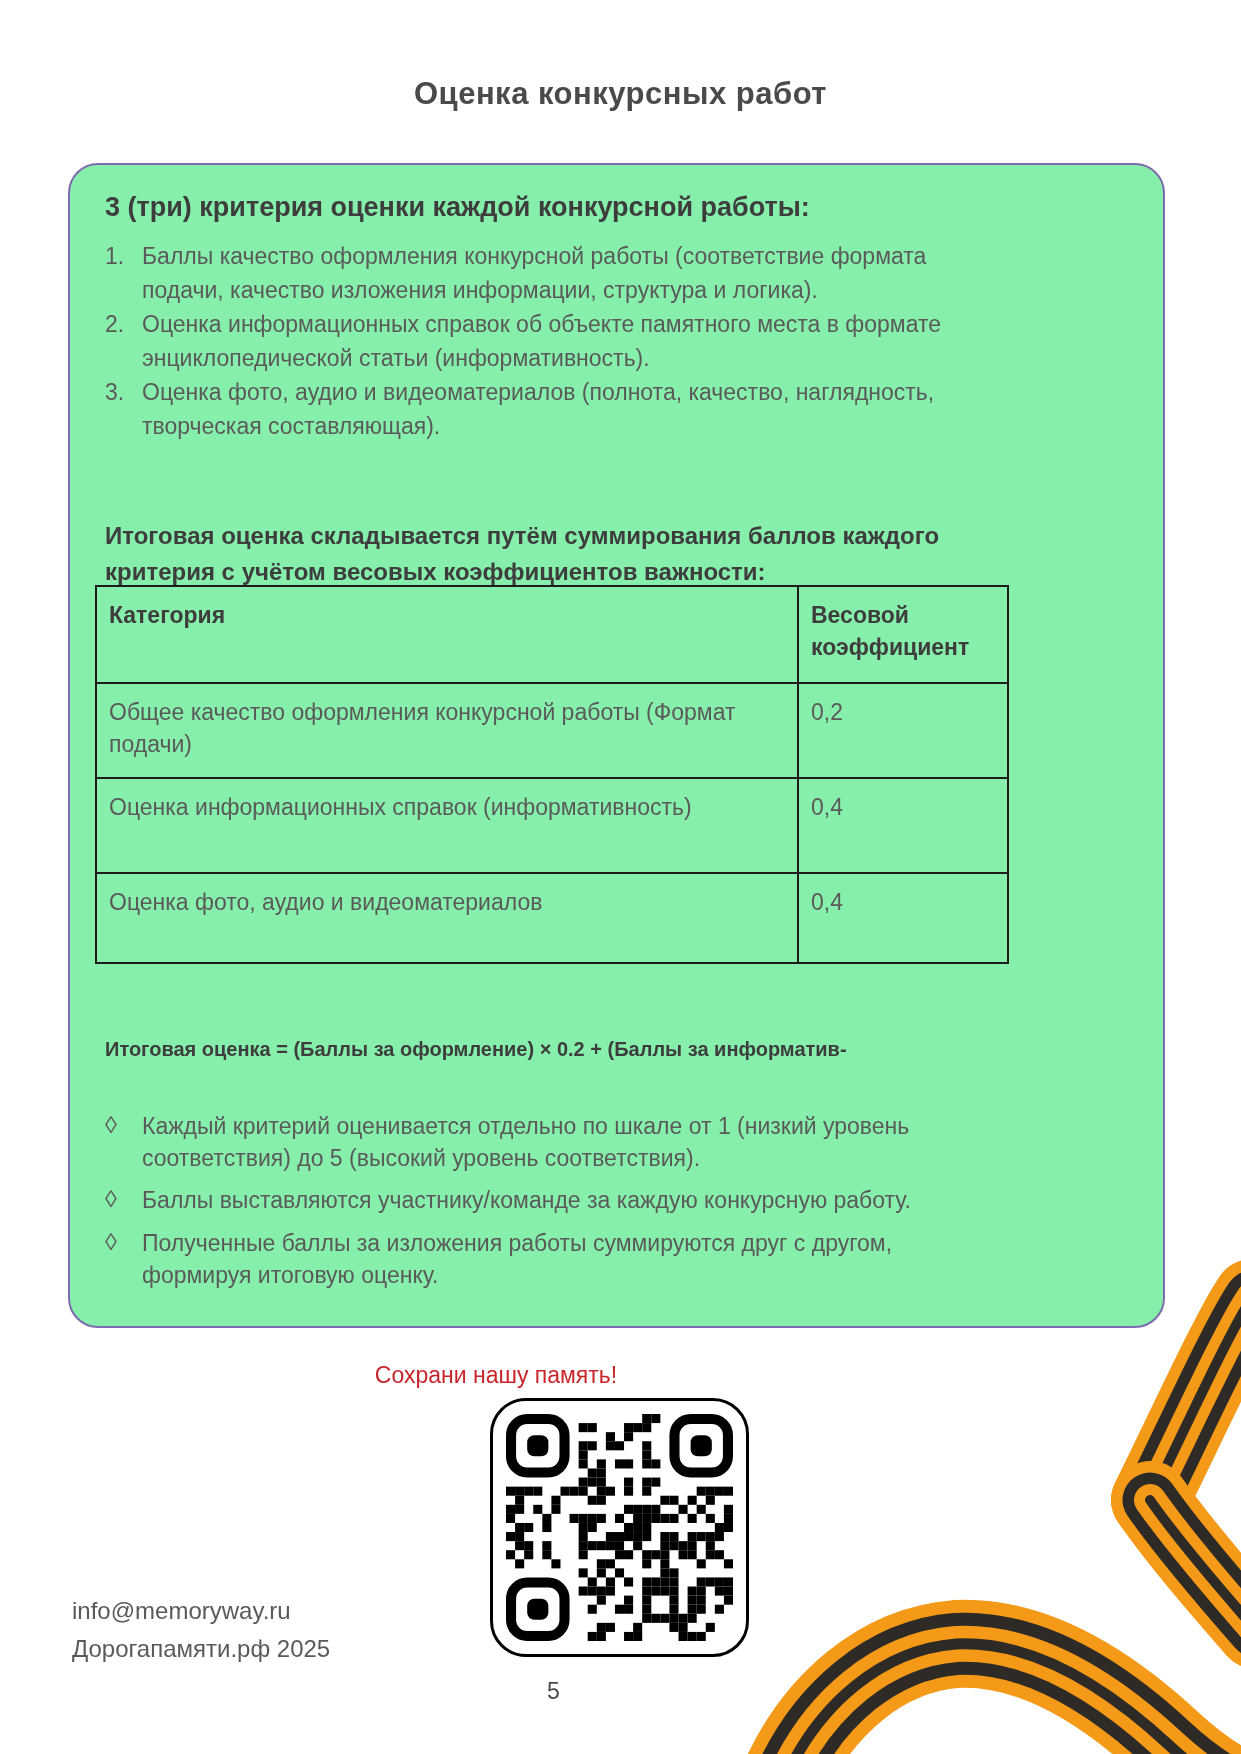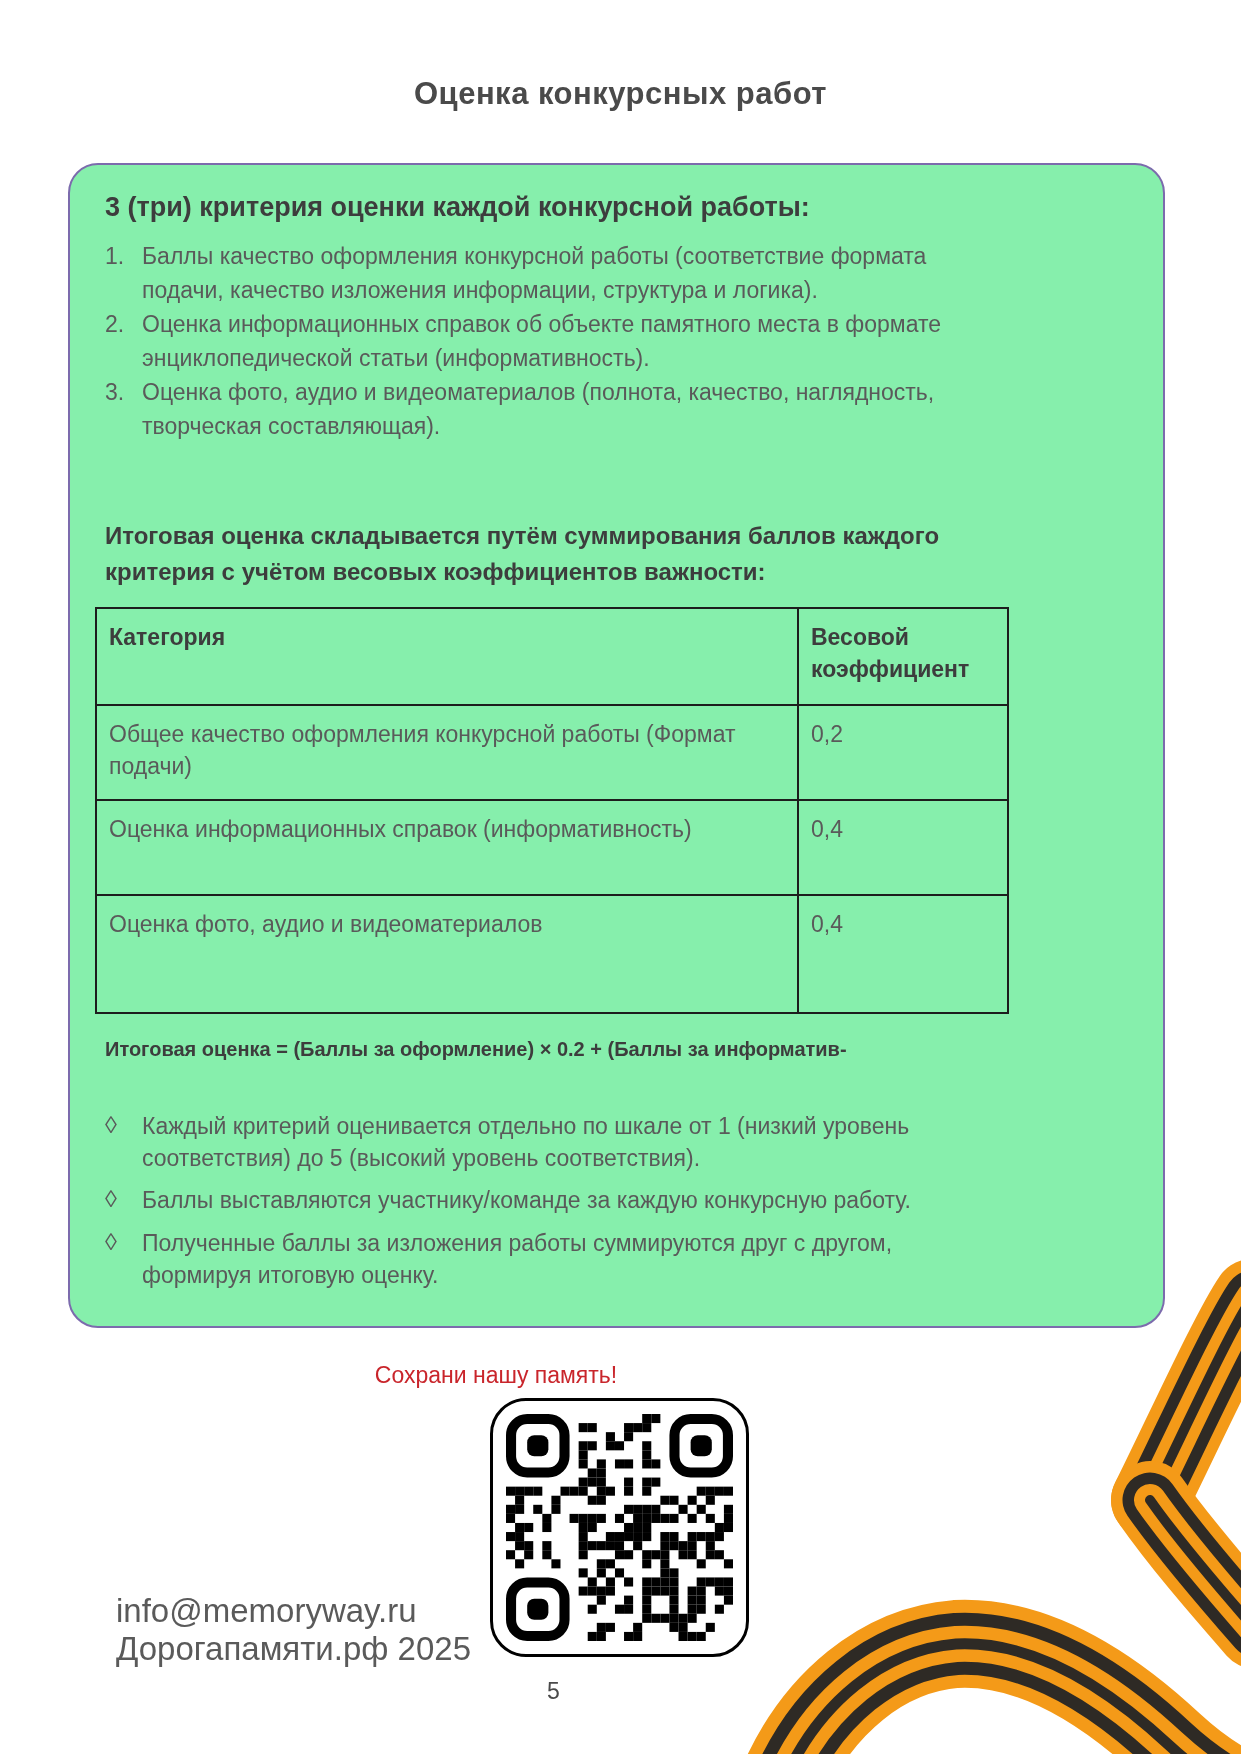--- a/index.html
+++ b/index.html
@@ -26,47 +26,47 @@
     color:var(--heading-text);white-space:nowrap;}
 
   .list-item{position:absolute;left:35px;color:var(--body-text);font-size:23px;line-height:34px;}
   .list-item .num{position:absolute;left:0;top:0;}
   .list-item .lines{margin-left:37px;}
   .line{white-space:nowrap;}
 
   .summary{position:absolute;left:35px;top:353px;font-size:24px;font-weight:bold;
     color:var(--heading-text);line-height:36px;}
 
-  .weights-table{position:absolute;left:25px;top:442px;width:912px;border-collapse:collapse;
+  .weights-table{position:absolute;left:25px;top:420px;width:912px;border-collapse:collapse;
     table-layout:fixed;font-size:23px;color:var(--body-text);}
   .weights-table th,.weights-table td{border:2px solid var(--table-border);
     vertical-align:top;text-align:left;padding:12px 12px;font-weight:normal;line-height:32px;}
   .weights-table th{font-weight:bold;color:var(--heading-text);}
   .col-category{width:702px;}
   .col-weight{width:210px;}
   .row-header{height:97px;}
   .row-body{height:95px;}
-  .row-body-last{height:118px;}
+  .row-body-last{height:90px;}
 
   .formula{position:absolute;left:35px;top:866px;font-size:20px;font-weight:bold;
     color:var(--heading-text);line-height:37px;}
 
   .bullet-item{position:absolute;left:35px;color:var(--body-text);font-size:23px;line-height:32px;}
   .bullet-item .marker{position:absolute;left:0;top:-1px;font-size:24px;}
   .bullet-item .lines{margin-left:37px;}
 
   .qr-caption{position:absolute;left:0;top:1362px;width:992px;text-align:center;
     font-size:23px;color:var(--caption-red);}
 
   .qr-wrap{position:absolute;left:490px;top:1398px;width:259px;height:259px;
     border:3px solid #000;border-radius:36px;background:#fff;padding:13px;}
   .qr-wrap svg{display:block;width:227px;height:227px;}
 
-  .footer-contacts{position:absolute;left:72px;top:1592px;font-size:33px;
-    color:var(--body-text);line-height:38px;margin-left:44px;}
+  .footer-contacts{position:absolute;left:72px;top:1592px;font-size:24px;
+    color:var(--body-text);line-height:38px;}
 
   .page-number{position:absolute;left:0;top:1678px;width:1107px;text-align:center;
     font-size:23px;color:var(--title-text);}
 
   .ribbon{position:absolute;left:0;top:0;width:1241px;height:1754px;pointer-events:none;}
   .rib-o{stroke:var(--ribbon-orange);}
   .rib-b{stroke:var(--ribbon-black);}
 </style>
 </head>
 <body>

